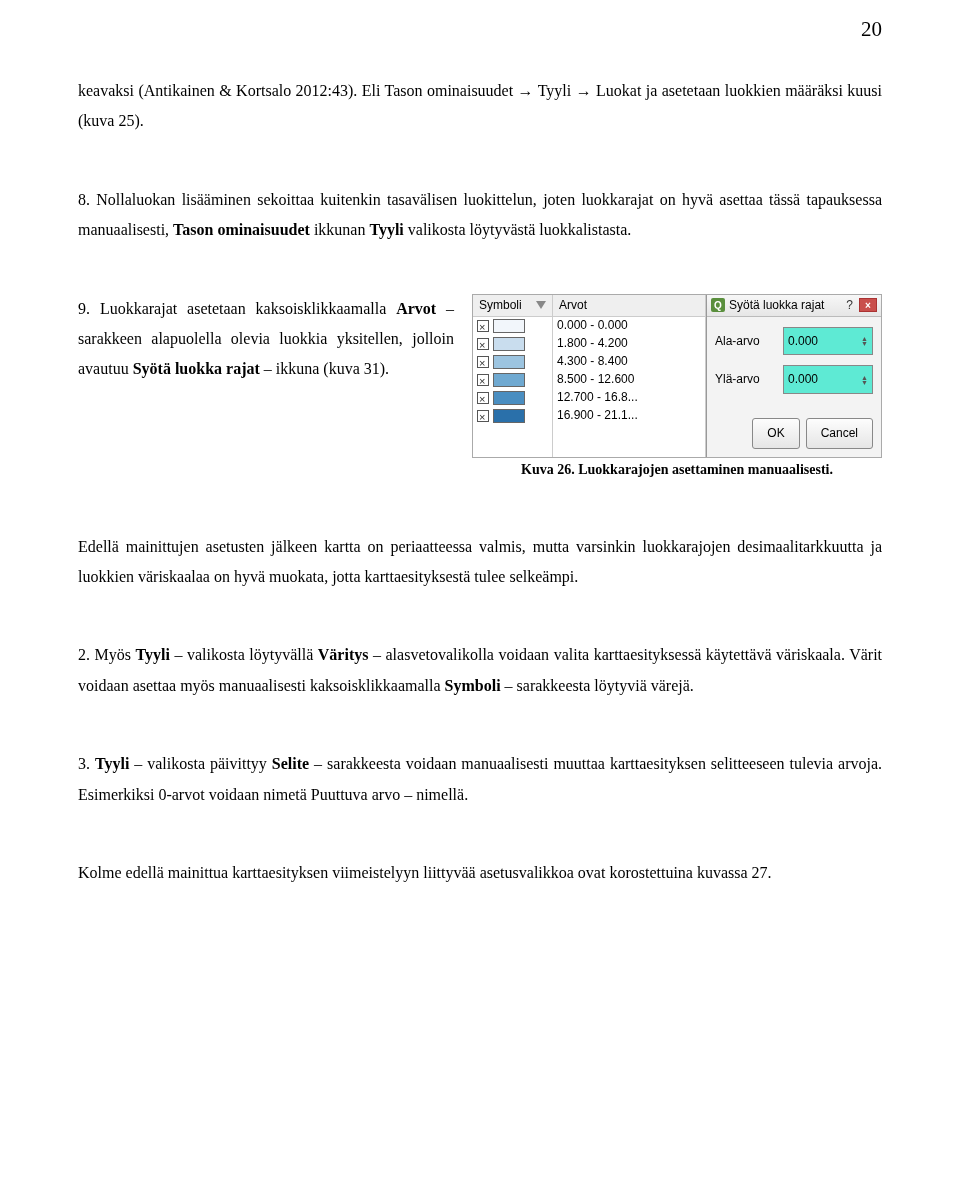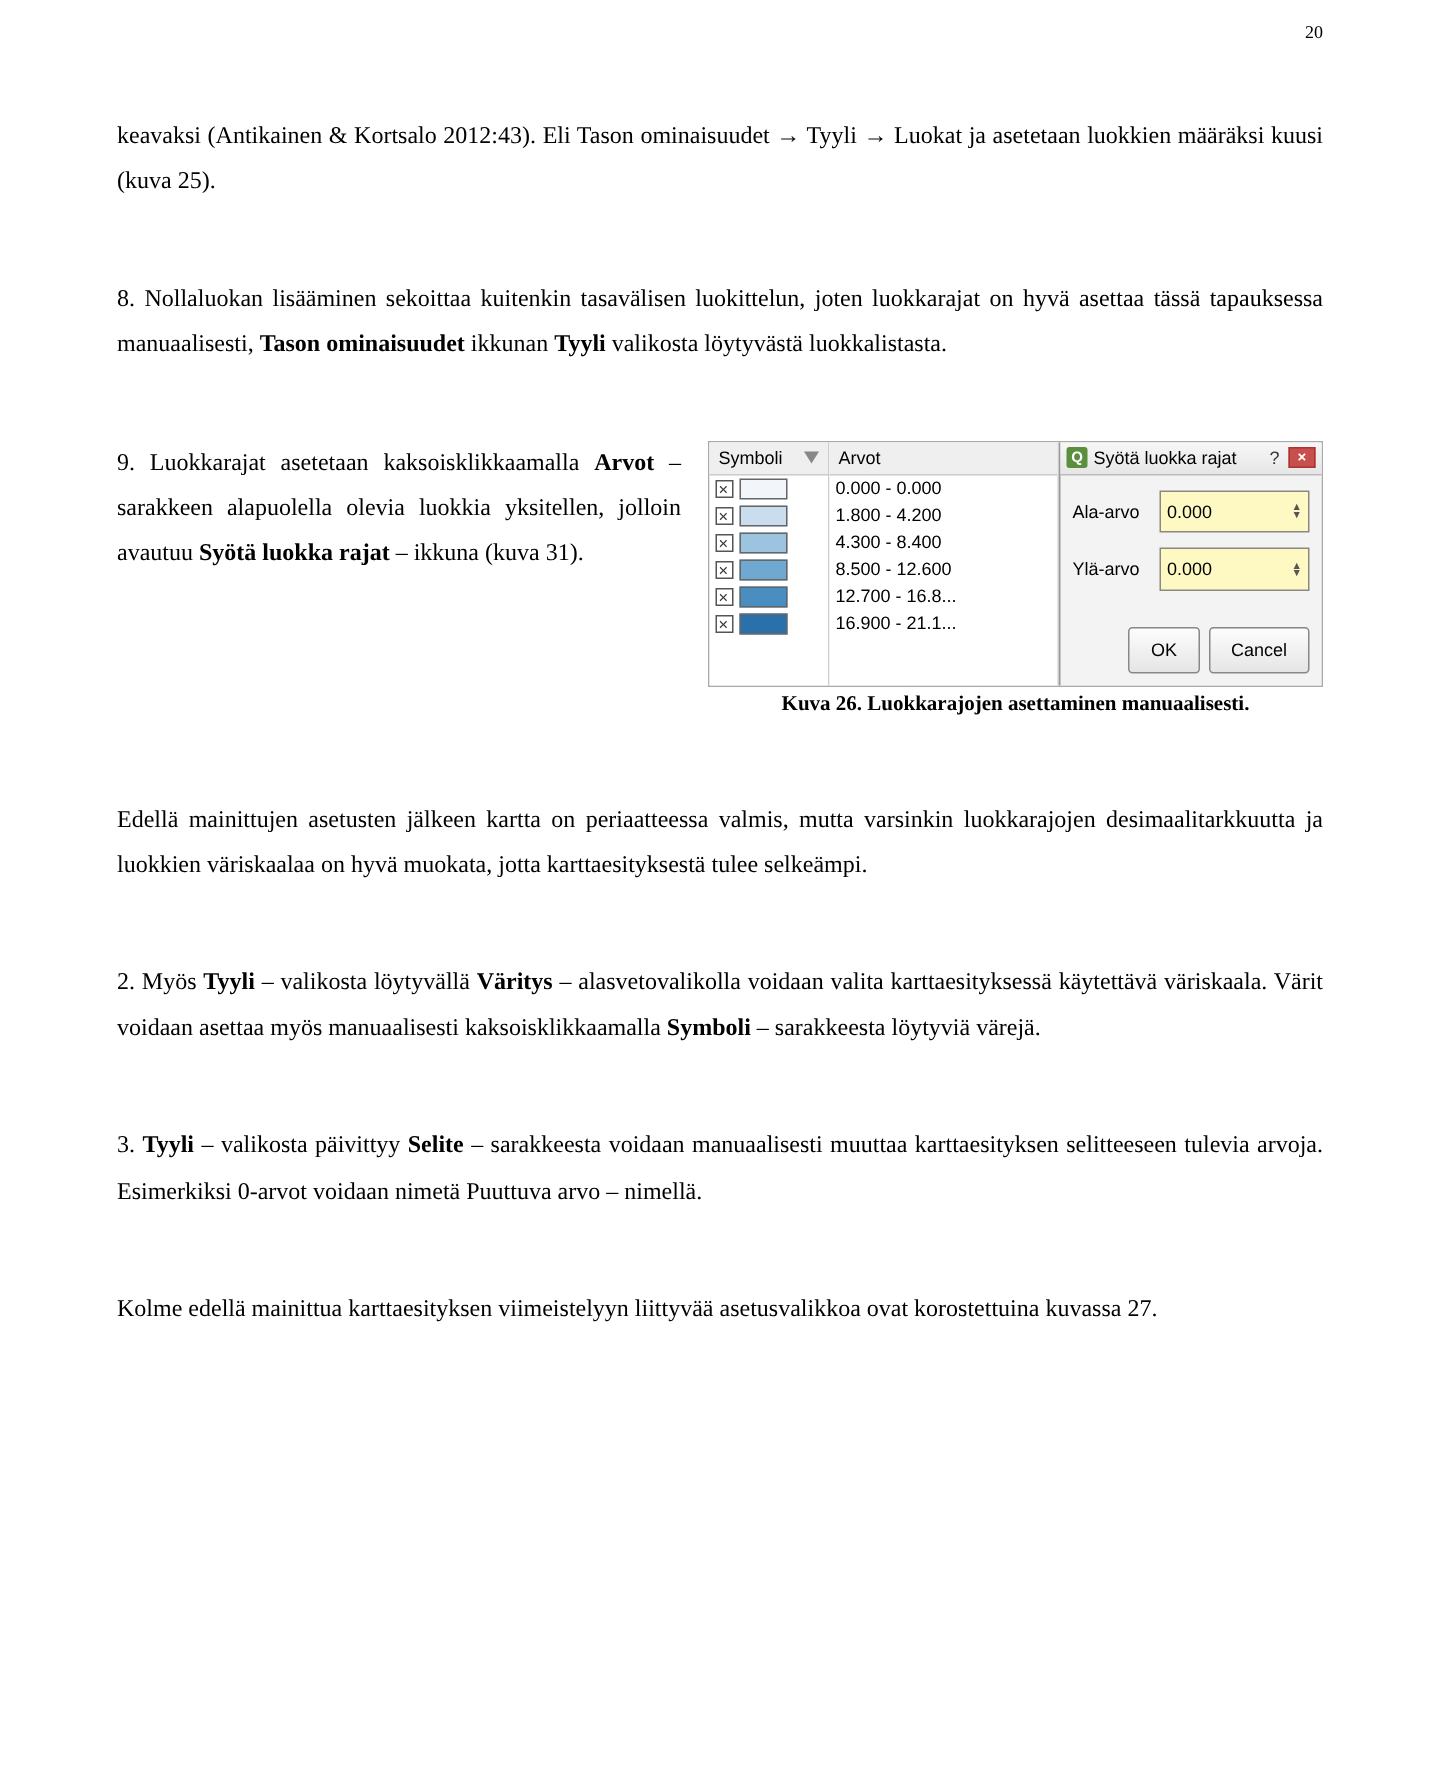--- a/index.html
+++ b/index.html
@@ -11,21 +11,21 @@
     background: #fff;
     width: 960px;
     min-height: 1185px;
     padding: 28px 78px 40px 78px;
     position: relative;
   }
   .page-number {
     position: absolute;
     top: 10px;
     right: 78px;
-    font-size: 12px;
+    font-size: 21px;
   }
   p {
     text-align: justify;
     margin-bottom: 14px;
     margin-top: 48px;
   }
   .body-text { margin-top: 12px; }
   .wrap-block {
     position: relative;
     margin-bottom: 10px;
@@ -139,27 +139,27 @@
     display: inline-flex;
     align-items: center;
     justify-content: center;
     border: 1px solid #a33;
   }
   .popup-body { padding: 10px 8px 8px 8px; }
   .field-row {
     display: flex;
     align-items: center;
     margin-bottom: 10px;
-    gap: 6px;
+    gap: 16px;
   }
   .field-label { flex: 0 0 52px; font-size: 12px; }
   .field-input {
     flex: 1 1 auto;
     border: 1px solid #888;
-    background: #fef9c3;
+    background: #5eead4;
     padding: 2px 4px;
     font-size: 12px;
     display: flex;
     justify-content: space-between;
     align-items: center;
   }
   .spinner {
     display: flex;
     flex-direction: column;
     line-height: 5px;

